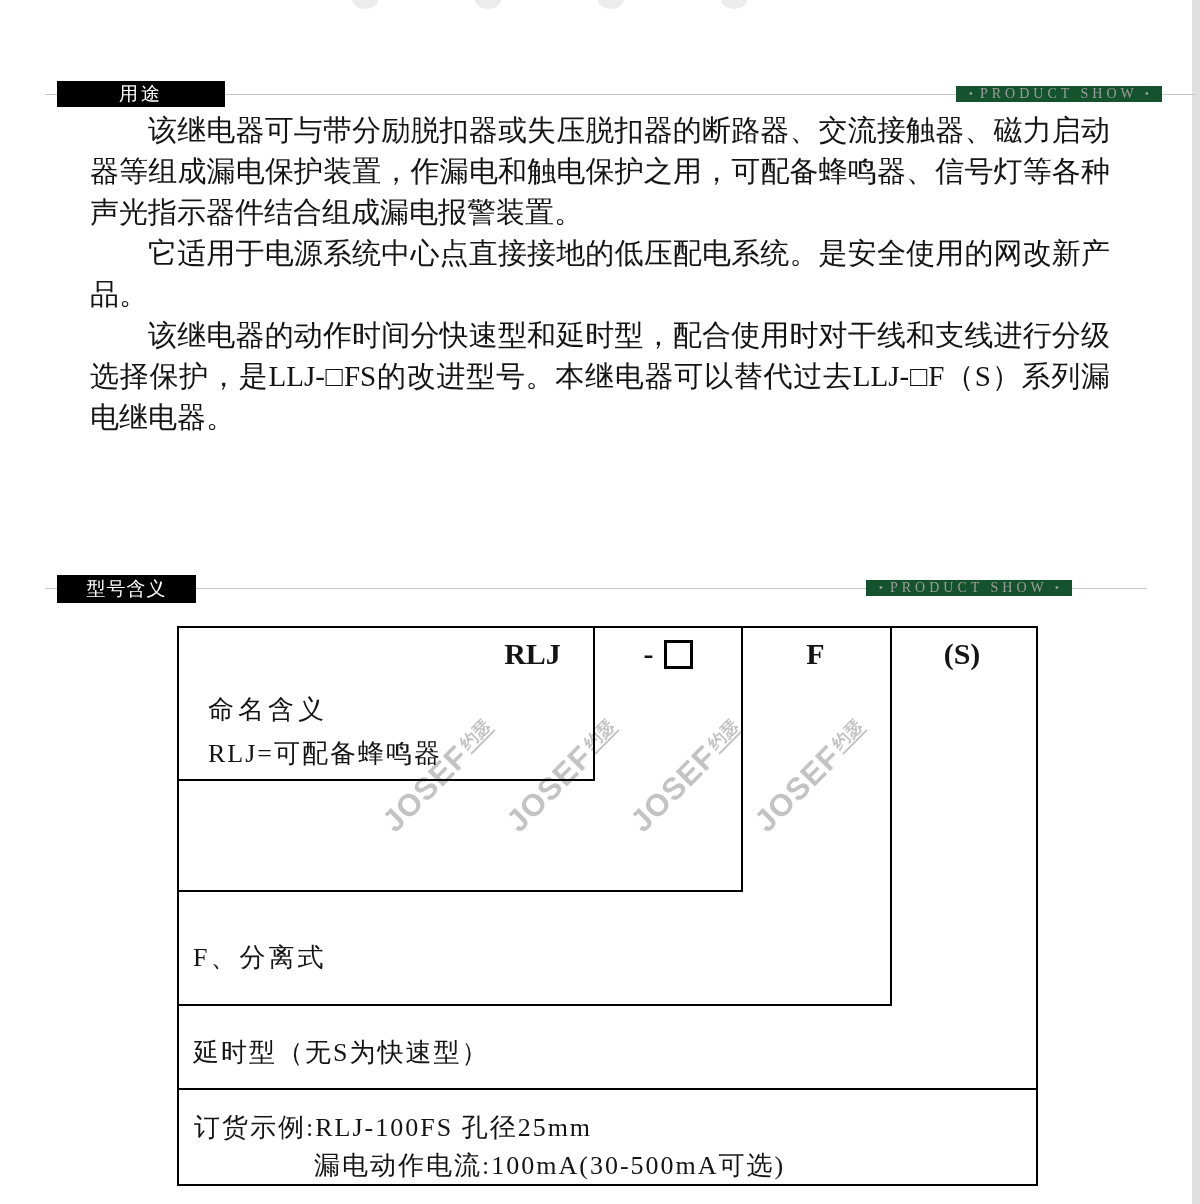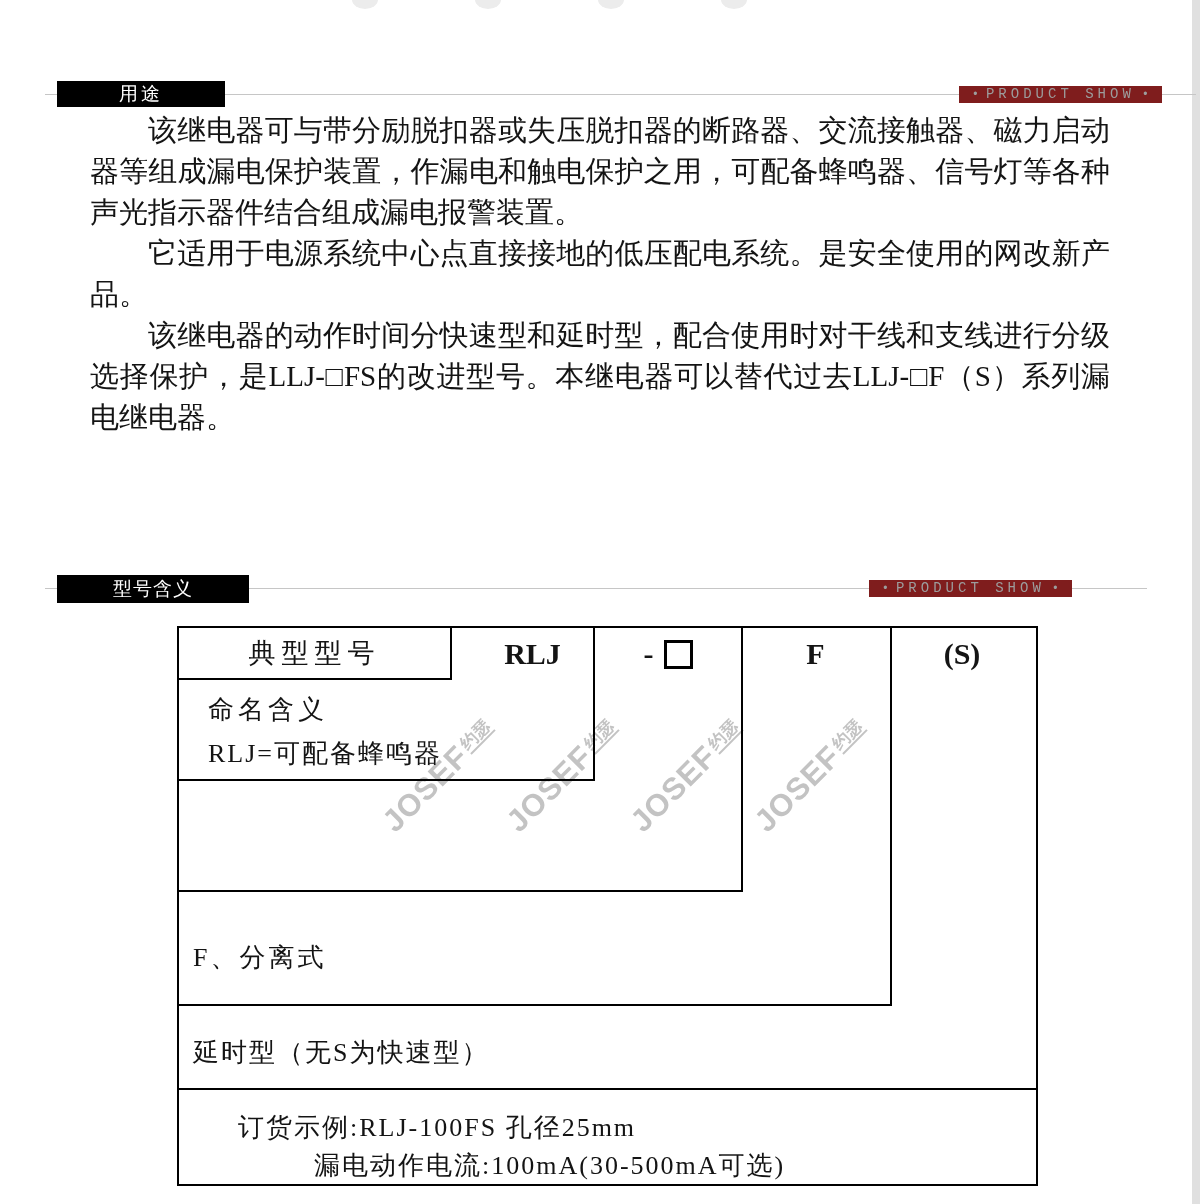--- a/index.html
+++ b/index.html
@@ -17,22 +17,22 @@
   .page-edge{position:absolute;top:0;right:0;width:8px;height:100%;background:#e0e0e0;}
   
   .rule{position:absolute;height:1px;background:#c6c6c6;}
   .badge{
     position:absolute;background:#000;color:#fff;
     display:flex;align-items:center;justify-content:center;
     font-family:"Liberation Sans","DejaVu Sans",sans-serif;
     font-size:19px;letter-spacing:3px;z-index:3;
   }
   .decor{
-    position:absolute;background:#7f1d1d;color:#9d9d9d;
-    font-family:Liberation Mono, monospace;
+    position:absolute;background:#14532d;color:#9d9d9d;
+    font-family:Liberation Serif, serif;
     font-size:14px;letter-spacing:4px;padding:0 6px;white-space:nowrap;
     z-index:2;line-height:16px;
   }
   .decor .dot{font-size:12px;letter-spacing:0;margin:0 7px;}
   
   .para-block{
     position:absolute;left:90px;top:110px;width:1020px;
     font-size:29px;line-height:41px;text-align:justify;
   }
   .para-block p{margin:0;text-indent:2em;}
@@ -63,21 +63,21 @@
     font-size:30px;font-weight:bold;
   }
   .sq{display:inline-block;width:23px;height:23px;border:3px solid #000;margin-left:10px;vertical-align:-2px;}
   .cell{position:absolute;font-size:26px;letter-spacing:2px;white-space:nowrap;}
   .cell .ln{display:block;}
   .naming{left:16px;top:60px;line-height:44px;margin-left:13px;}
   .naming .ln:first-child{letter-spacing:4px;}
   .rated{left:14px;top:164px;line-height:45px;}
   .separate{left:14px;top:312px;letter-spacing:3px;}
   .delay{left:14px;top:407px;}
-  .order1{left:15px;top:482px;margin-left:44px;}
+  .order1{left:15px;top:482px;}
   .order2{left:135px;top:520px;}
 </style>
 </head>
 <body>
 
 <div class="arc" style="left:352px;"></div>
 <div class="arc" style="left:475px;"></div>
 <div class="arc" style="left:598px;"></div>
 <div class="arc" style="left:721px;"></div>
 
@@ -89,43 +89,40 @@
 </div>
 <div class="decor" style="right:38px;top:86px;"><span class="dot">•</span><span>PRODUCT SHOW</span><span class="dot">•</span></div>
 
 <div class="para-block">
   <p>该继电器可与带分励脱扣器或失压脱扣器的断路器、交流接触器、磁力启动器等组成漏电保护装置，作漏电和触电保护之用，可配备蜂鸣器、信号灯等各种声光指示器件结合组成漏电报警装置。</p>
   <p>它适用于电源系统中心点直接接地的低压配电系统。是安全使用的网改新产品。</p>
   <p>该继电器的动作时间分快速型和延时型，配合使用时对干线和支线进行分级选择保护，是LLJ-□FS的改进型号。本继电器可以替代过去LLJ-□F（S）系列漏电继电器。</p>
 </div>
 
 <div class="rule" style="left:45px;right:53px;top:588px;"></div>
-<div class="badge" style="left:57px;top:575px;width:192px;height:28px;letter-spacing:1px;justify-content:center;">
+<div class="badge" style="left:57px;top:575px;width:139px;height:28px;letter-spacing:1px;justify-content:center;">
   <span>型号含义</span>
 </div>
 <div class="decor" style="right:128px;top:580px;"><span class="dot">•</span><span>PRODUCT SHOW</span><span class="dot">•</span></div>
 
 <div class="wm" style="left:439px;top:776px;"><span class="lat">JOSEF</span><span class="cjk">约瑟</span></div>
 <div class="wm" style="left:563px;top:776px;"><span class="lat">JOSEF</span><span class="cjk">约瑟</span></div>
 <div class="wm" style="left:687px;top:776px;"><span class="lat">JOSEF</span><span class="cjk">约瑟</span></div>
 <div class="wm" style="left:811px;top:776px;"><span class="lat">JOSEF</span><span class="cjk">约瑟</span></div>
 
 <div class="diagram">
 
   <div class="vline" style="left:414px;height:151px;"></div>
   <div class="vline" style="left:562px;height:262px;"></div>
   <div class="vline" style="left:711px;height:376px;"></div>
   <div class="hline" style="top:151px;width:416px;"></div>
   <div class="hline" style="top:262px;width:564px;"></div>
   <div class="hline" style="top:376px;width:713px;"></div>
   <div class="hline" style="top:460px;width:857px;"></div>
 
-  <div class="hdr-label-box">
-    <span>典型型号</span>
-  </div>
   <div class="hdr-code" style="left:271px;width:165px;">
     <span>RLJ</span>
   </div>
   <div class="hdr-code" style="left:416px;width:146px;">
     <span>-</span>
       <span class="sq"></span>
   </div>
   <div class="hdr-code" style="left:562px;width:149px;">
     <span>F</span>
   </div>

